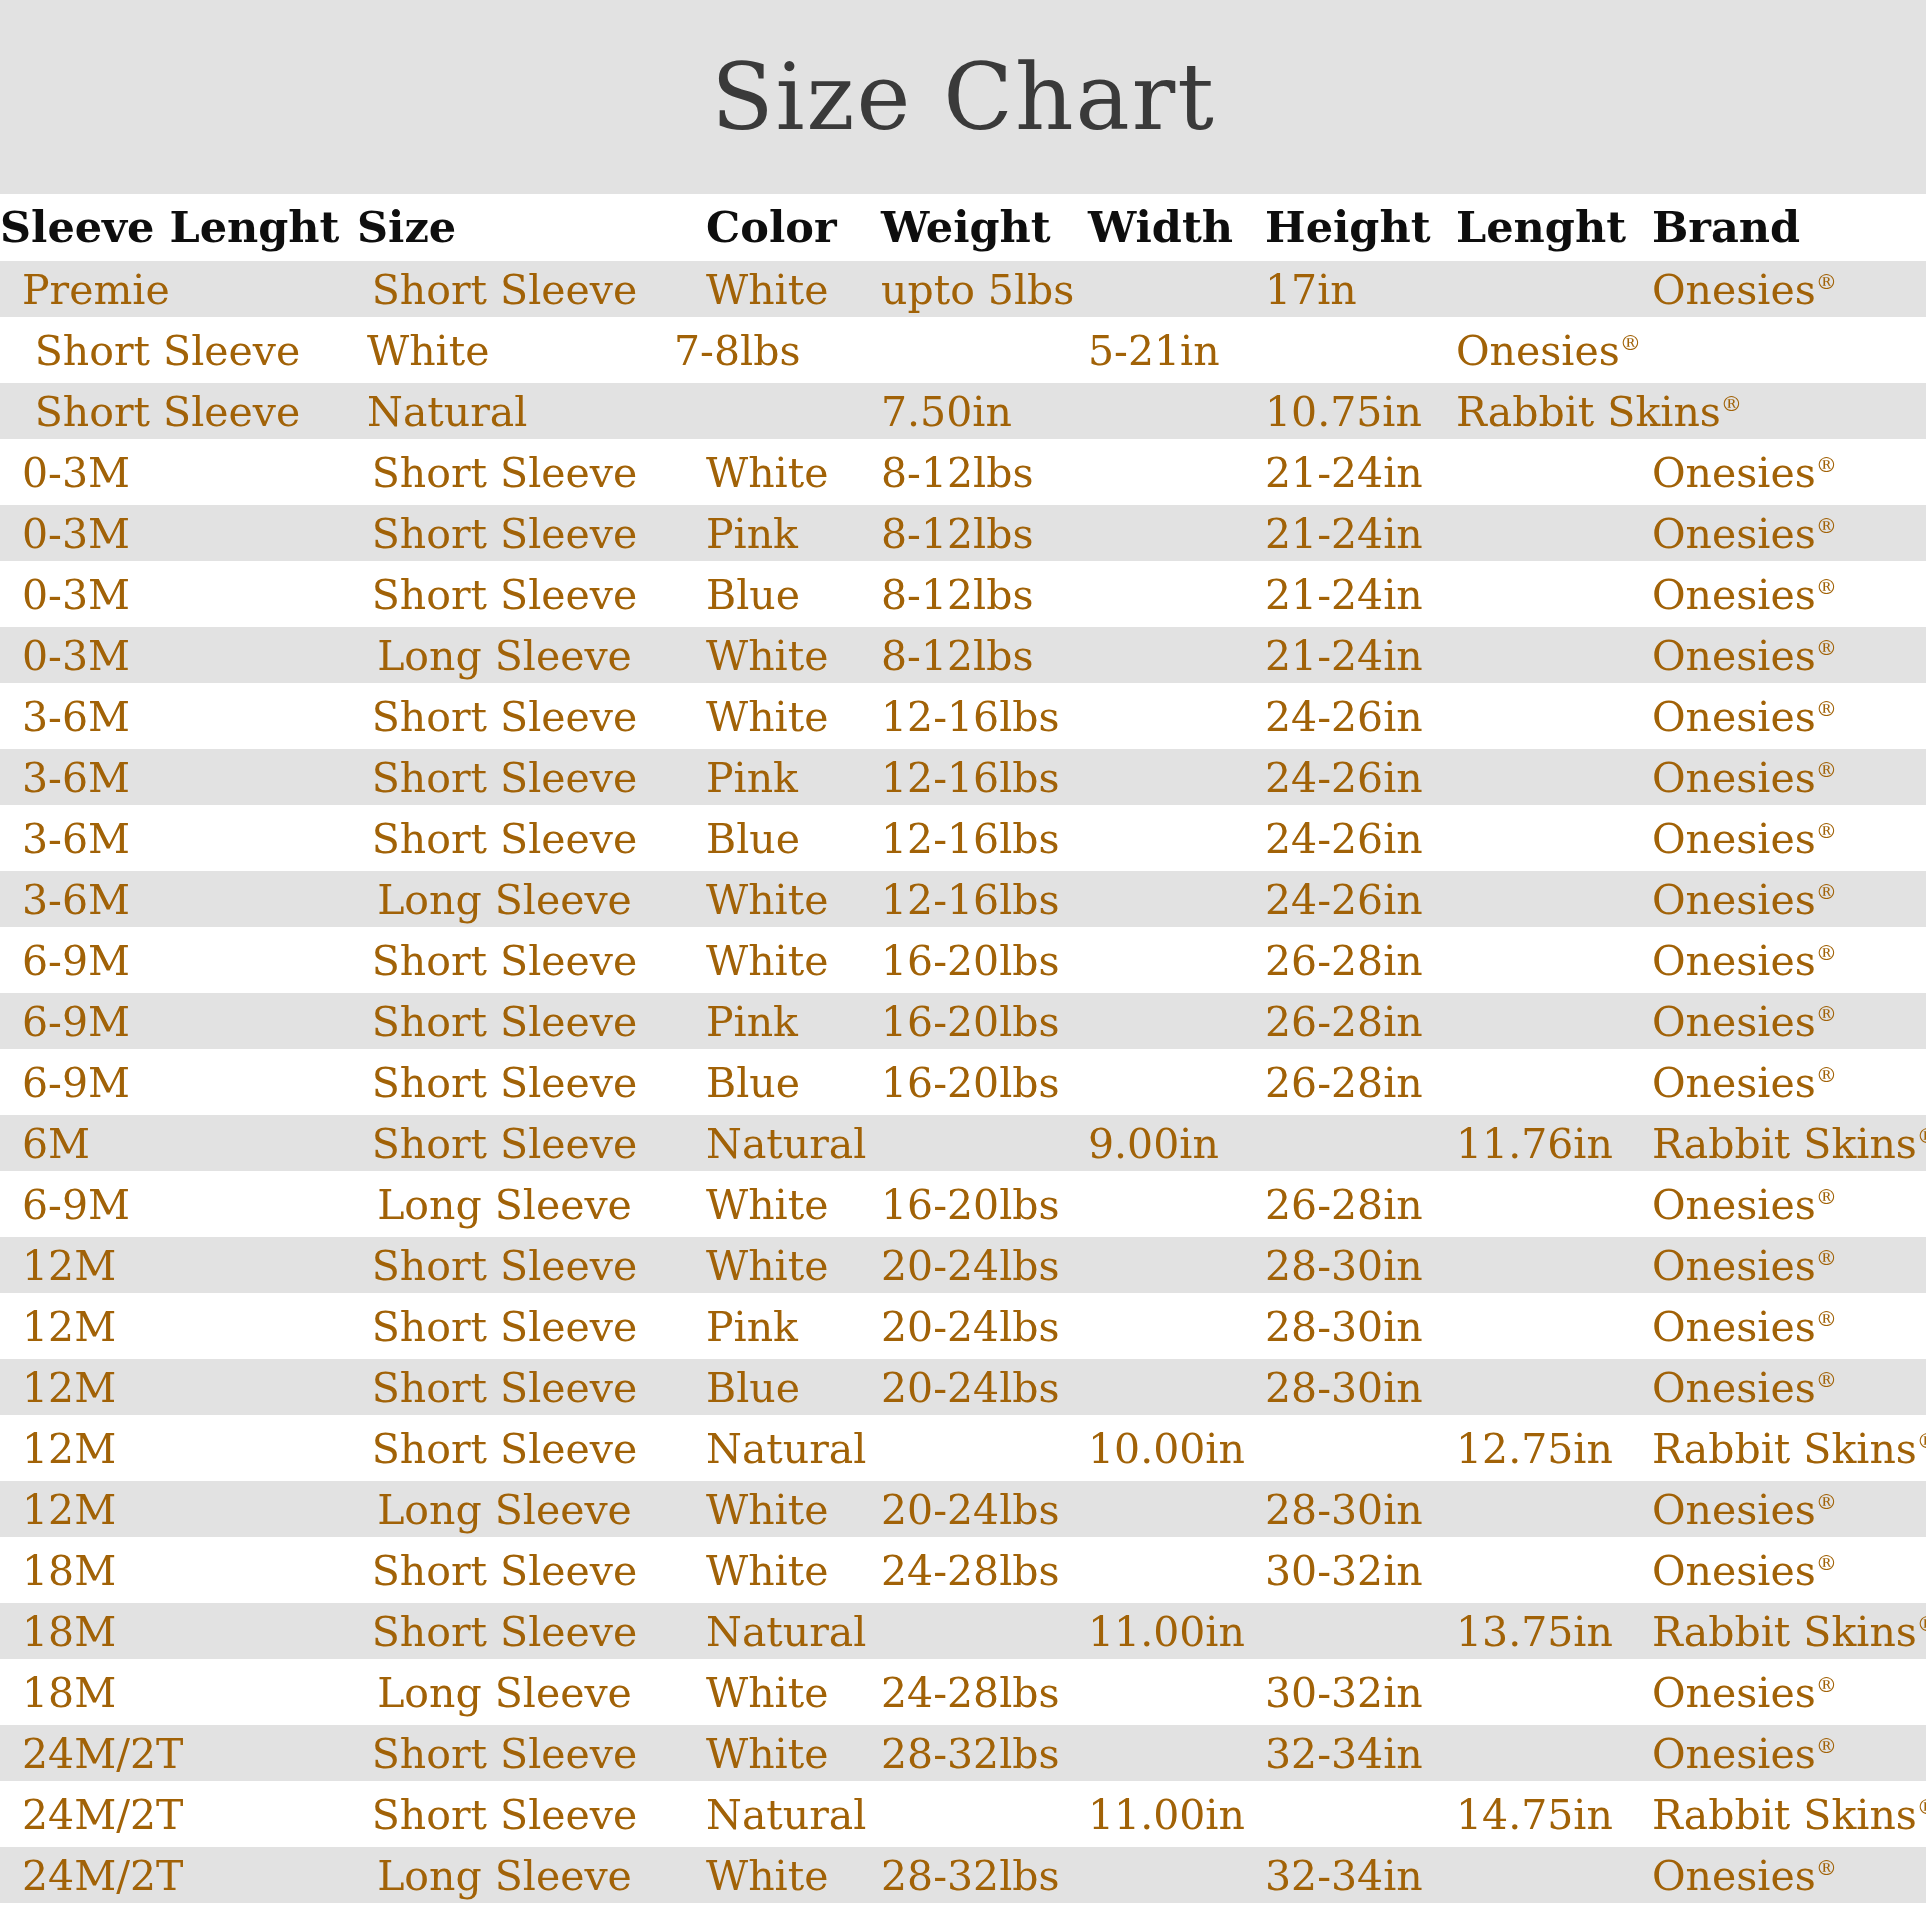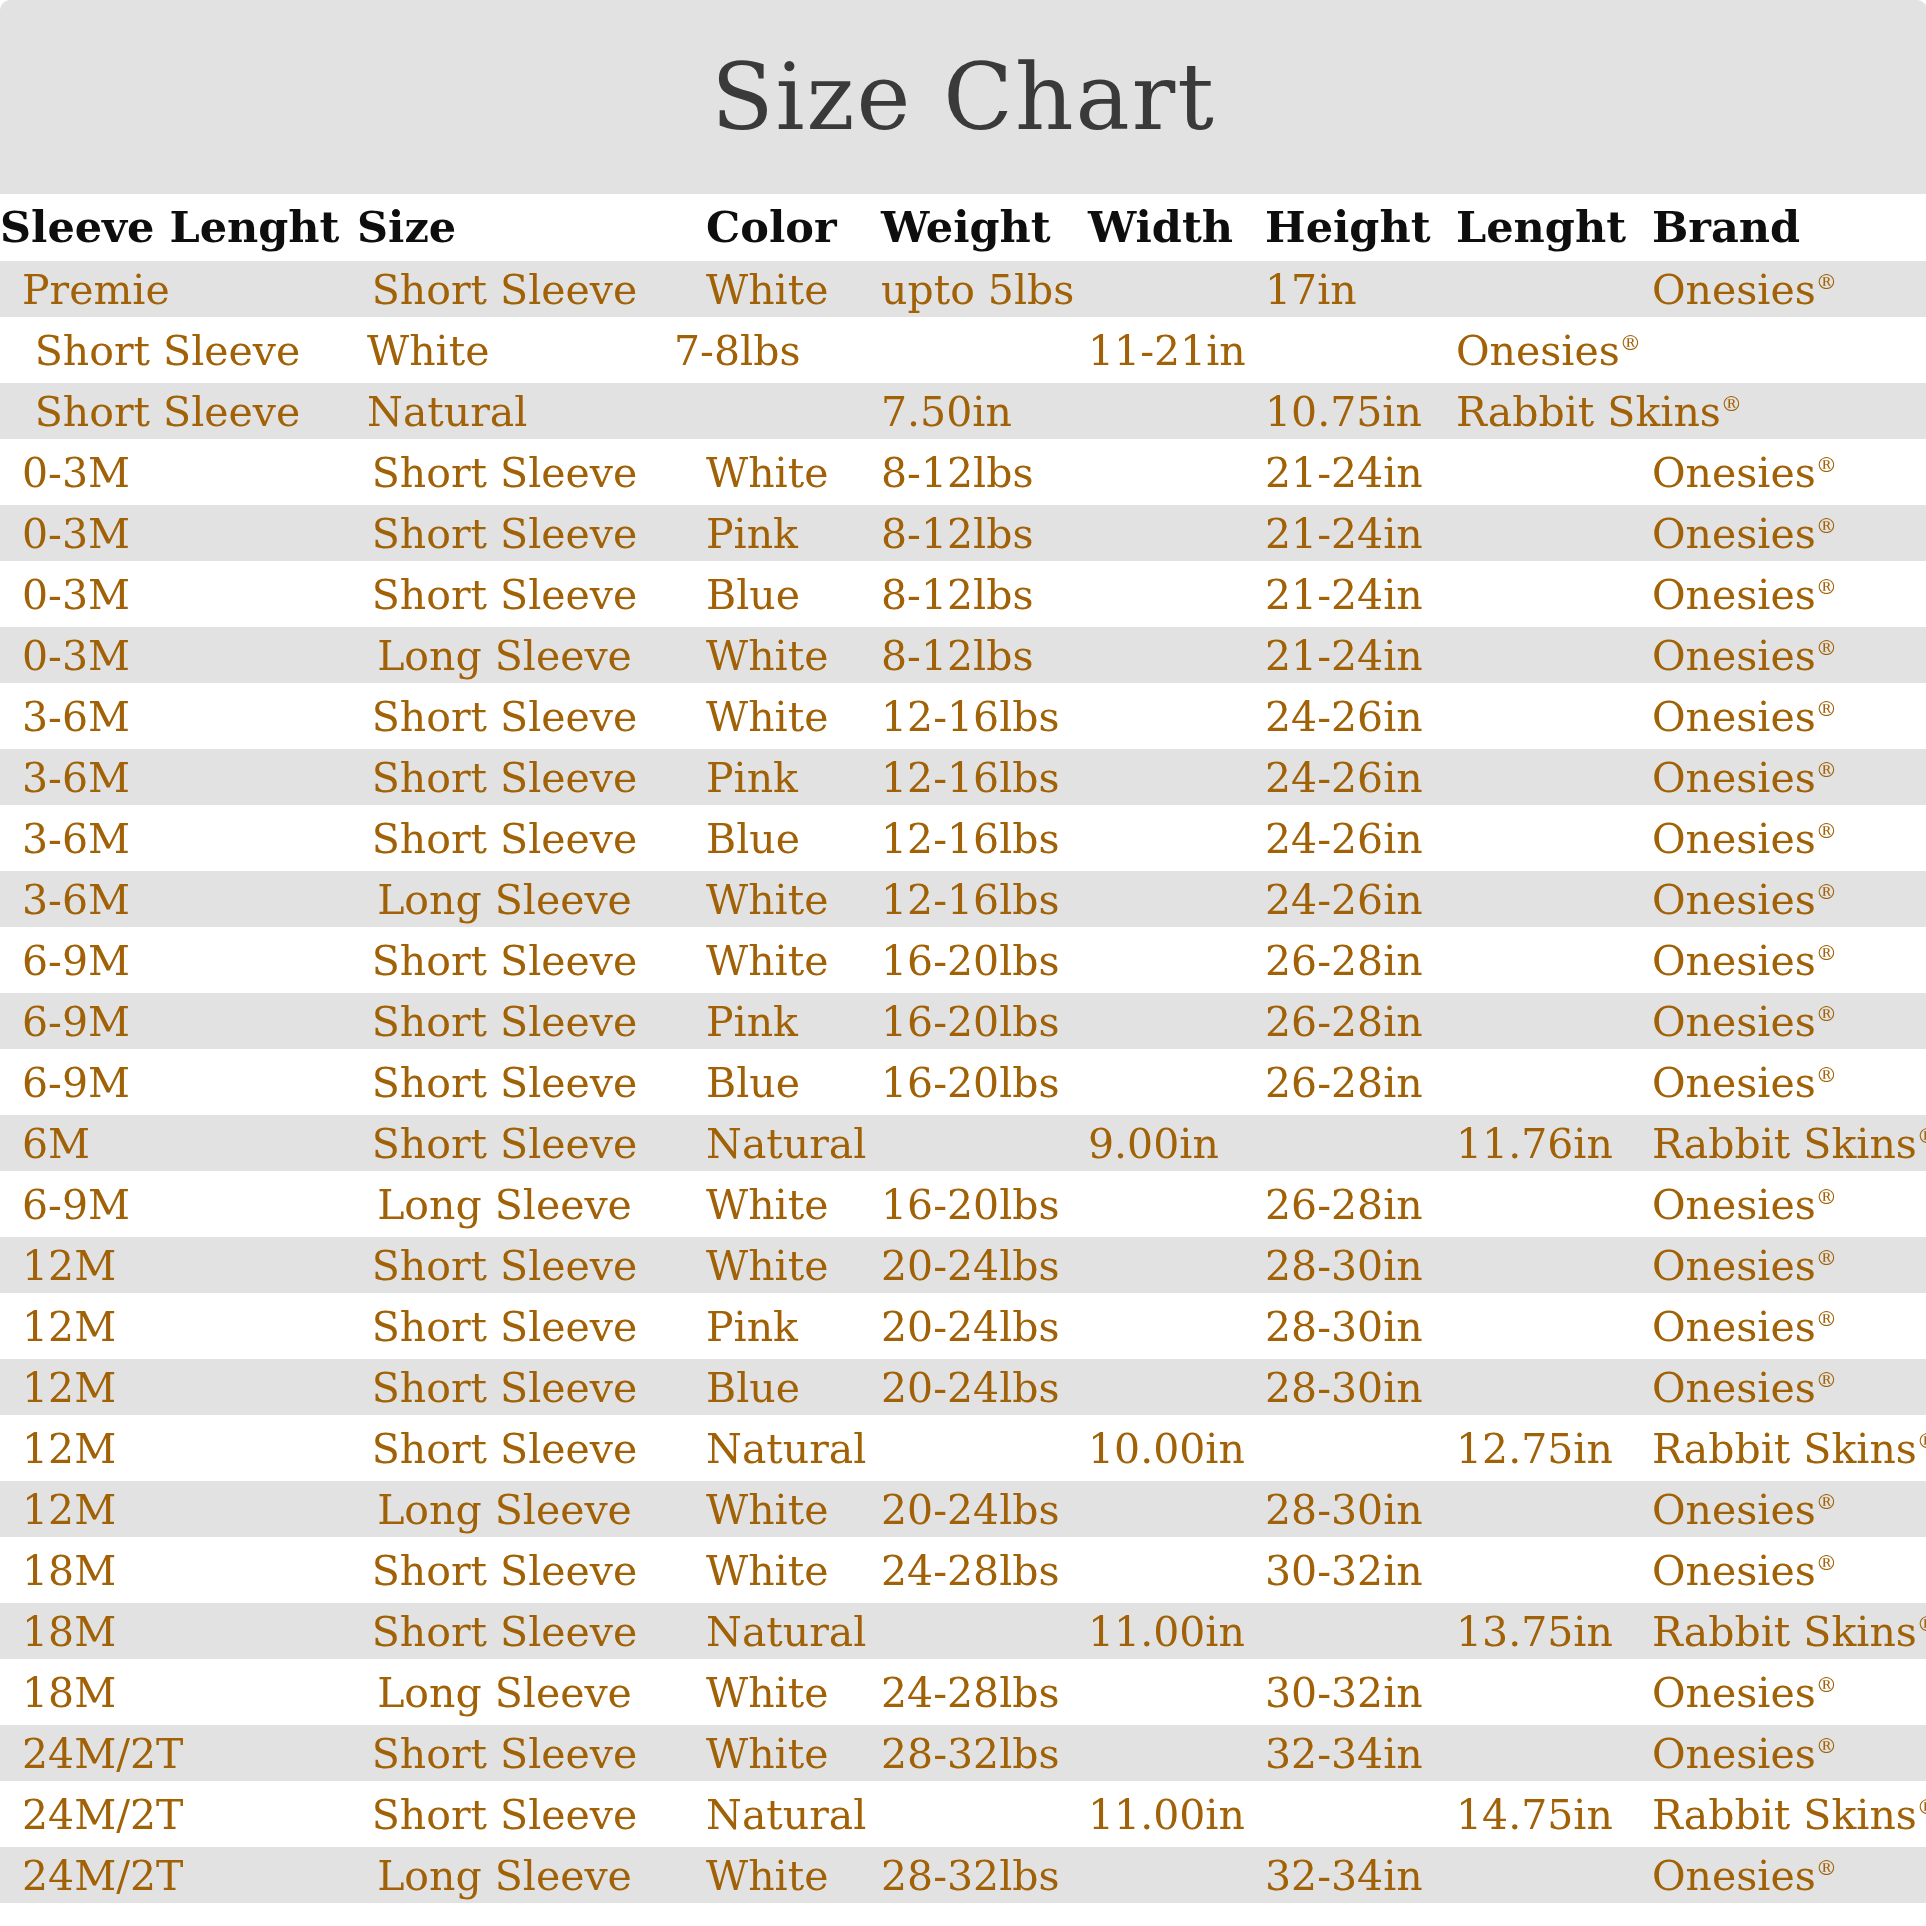--- a/index.html
+++ b/index.html
@@ -2,21 +2,20 @@
 <html><head>
 <meta charset="utf-8">
 <style>
   html,body{margin:0;padding:0;background:#ffffff;}
   .page{
     position:relative;
     width:1927px;height:1927px;
     background:#ffffff;
     font-family:"DejaVu Serif","Liberation Serif",serif;
     overflow:hidden;
-    border-radius:10px;
   }
   .title-band{
     height:194px;
     background:#e2e2e2;
     display:flex;align-items:center;justify-content:center;
   }
   .title{
     font-size:91px;
     color:#3a3a3a;
     letter-spacing:2px;
@@ -85,21 +84,21 @@
         <div class="cell c5"></div>
         <div class="cell c6">17in</div>
         <div class="cell c7"></div>
         <div class="cell c8"><span>Onesies</span><span class="reg">®</span></div>
       </div>
       <div class="row data-row">
         <div class="cell c2">Short Sleeve</div>
         <div class="cell c3">White</div>
         <div class="cell c4">7-8lbs</div>
         <div class="cell c5"></div>
-        <div class="cell c6">11-21in</div>
+        <div class="cell c6">5-21in</div>
         <div class="cell c7"></div>
         <div class="cell c8"><span>Onesies</span><span class="reg">®</span></div>
       </div>
       <div class="row data-row odd">
         <div class="cell c2">Short Sleeve</div>
         <div class="cell c3">Natural</div>
         <div class="cell c4"></div>
         <div class="cell c5">7.50in</div>
         <div class="cell c6"></div>
         <div class="cell c7">10.75in</div>

